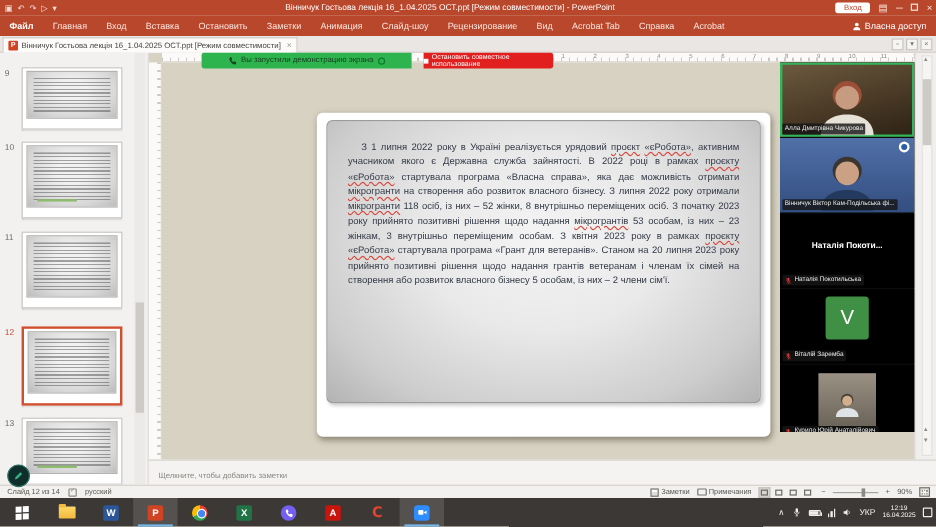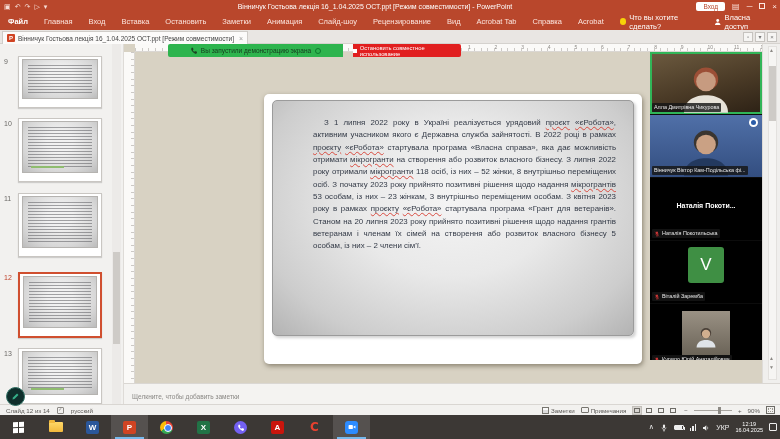--- a/index.html
+++ b/index.html
@@ -59,21 +59,21 @@
   .tscroll { position:absolute; left:112px; top:0; width:9px; height:360px; background:#eceae8; }
   .tscroll .tthumb { position:absolute; left:1px; width:7px; top:208px; height:92px; background:#cecbc7; }
 
   
   .slide { position:absolute; left:264px; top:94px; width:378px; height:270px; background:#fff; border-radius:5px;
     box-shadow:1px 2px 5px rgba(60,50,30,.5); z-index:4; }
   .contentbox { position:absolute; left:8px; right:8px; top:6px; bottom:28px; border-radius:5px; border:1px solid #9b9b9b;
     background:radial-gradient(ellipse at 50% 42%, #f4f4f4 0%, #e9e9e9 40%, #cdcdcd 78%, #b3b3b3 100%);
     box-shadow:2px 2px 3px rgba(0,0,0,.18); padding:16px 17px 0 17px; overflow:hidden; }
   .stitle { font-size:8.2px; font-weight:bold; color:#141414; text-align:center; letter-spacing:.1px; margin-bottom:3px; }
-  .sbody { font-size:7.9px; line-height:1.56; color:#333a47; text-align:justify; text-indent:11px;margin-left:23px; }
+  .sbody { font-size:7.9px; line-height:1.56; color:#333a47; text-align:justify; text-indent:11px; }
   .misspell { text-decoration:underline; text-decoration-style:wavy; text-decoration-color:#d84a3f; text-decoration-thickness:1px; text-underline-offset:1px; }
 
   
   .rscroll { position:absolute; left:762px; top:44px; width:18px; height:339px; background:#f0efed; border-left:1px solid #dedbd7; z-index:6; }
   .rscroll .track { position:absolute; left:5px; top:2px; width:9px; height:334px; background:#f6f5f3; border:1px solid #e3e1de; }
   .rscroll .arrow { position:absolute; left:6px; font-size:5px; color:#8d8a86; }
   .rscroll .sthumb { position:absolute; left:6px; top:22px; width:7px; height:55px; background:#cecbc7; }
 
   
   .sharebar-green { position:absolute; left:168px; top:44px; width:175px; height:13px; background:#2eb44e; z-index:50;
@@ -194,24 +194,20 @@
         <span class="rtab">Остановить</span>
         <span class="rtab">Заметки</span>
         <span class="rtab">Анимация</span>
         <span class="rtab">Слайд-шоу</span>
         <span class="rtab">Рецензирование</span>
         <span class="rtab">Вид</span>
         <span class="rtab">Acrobat Tab</span>
         <span class="rtab">Справка</span>
         <span class="rtab">Acrobat</span>
       </span>
-    <span class="tellme">
-      <span class="bulb"></span>
-      <span>Что вы хотите сделать?</span>
-    </span>
     <span class="share-btn">
       <svg class="ic" viewBox="0 0 14 14">
           <circle cx="7" cy="4.2" r="2.7"></circle>
           <path d="M1.8 12.5c0-2.9 2.3-4.6 5.2-4.6s5.2 1.7 5.2 4.6z"></path>
         </svg>
       <span>Власна доступ</span>
     </span>
   </div>
 
   <div class="doctabs">

